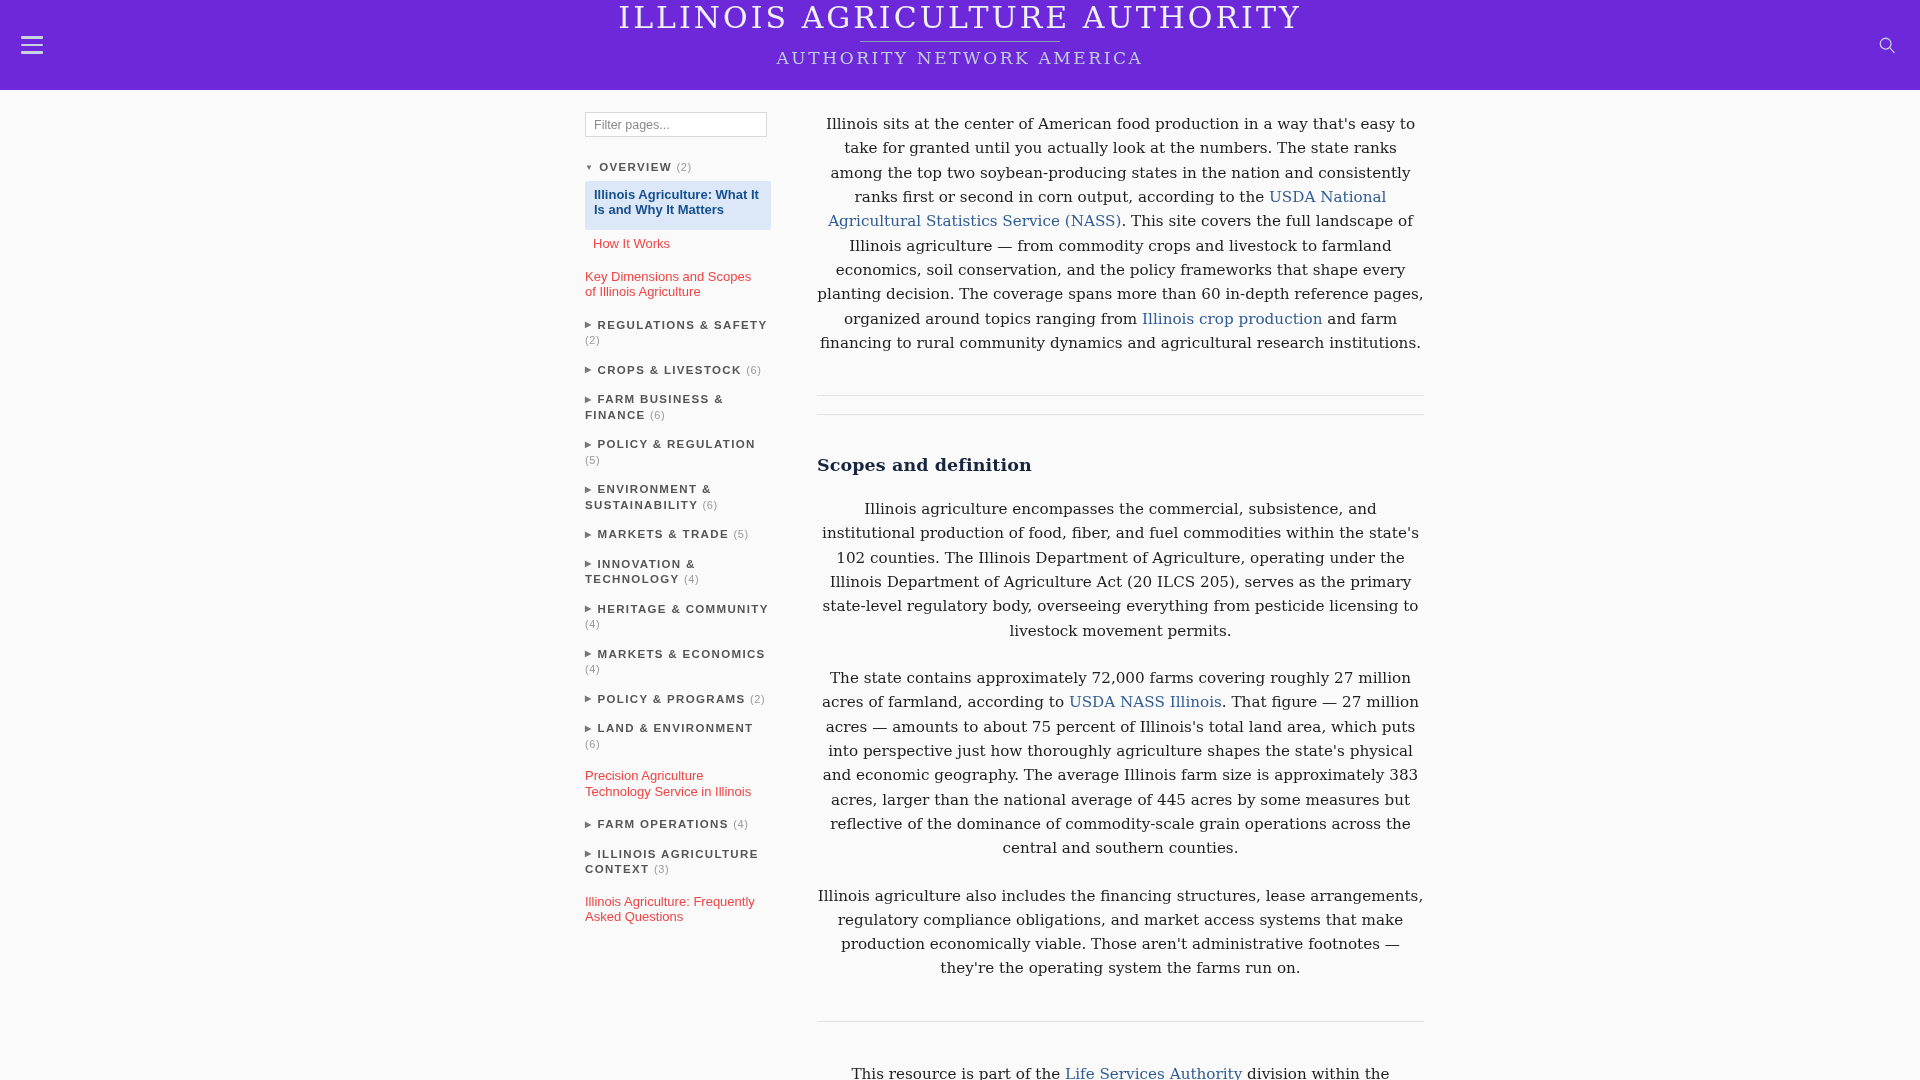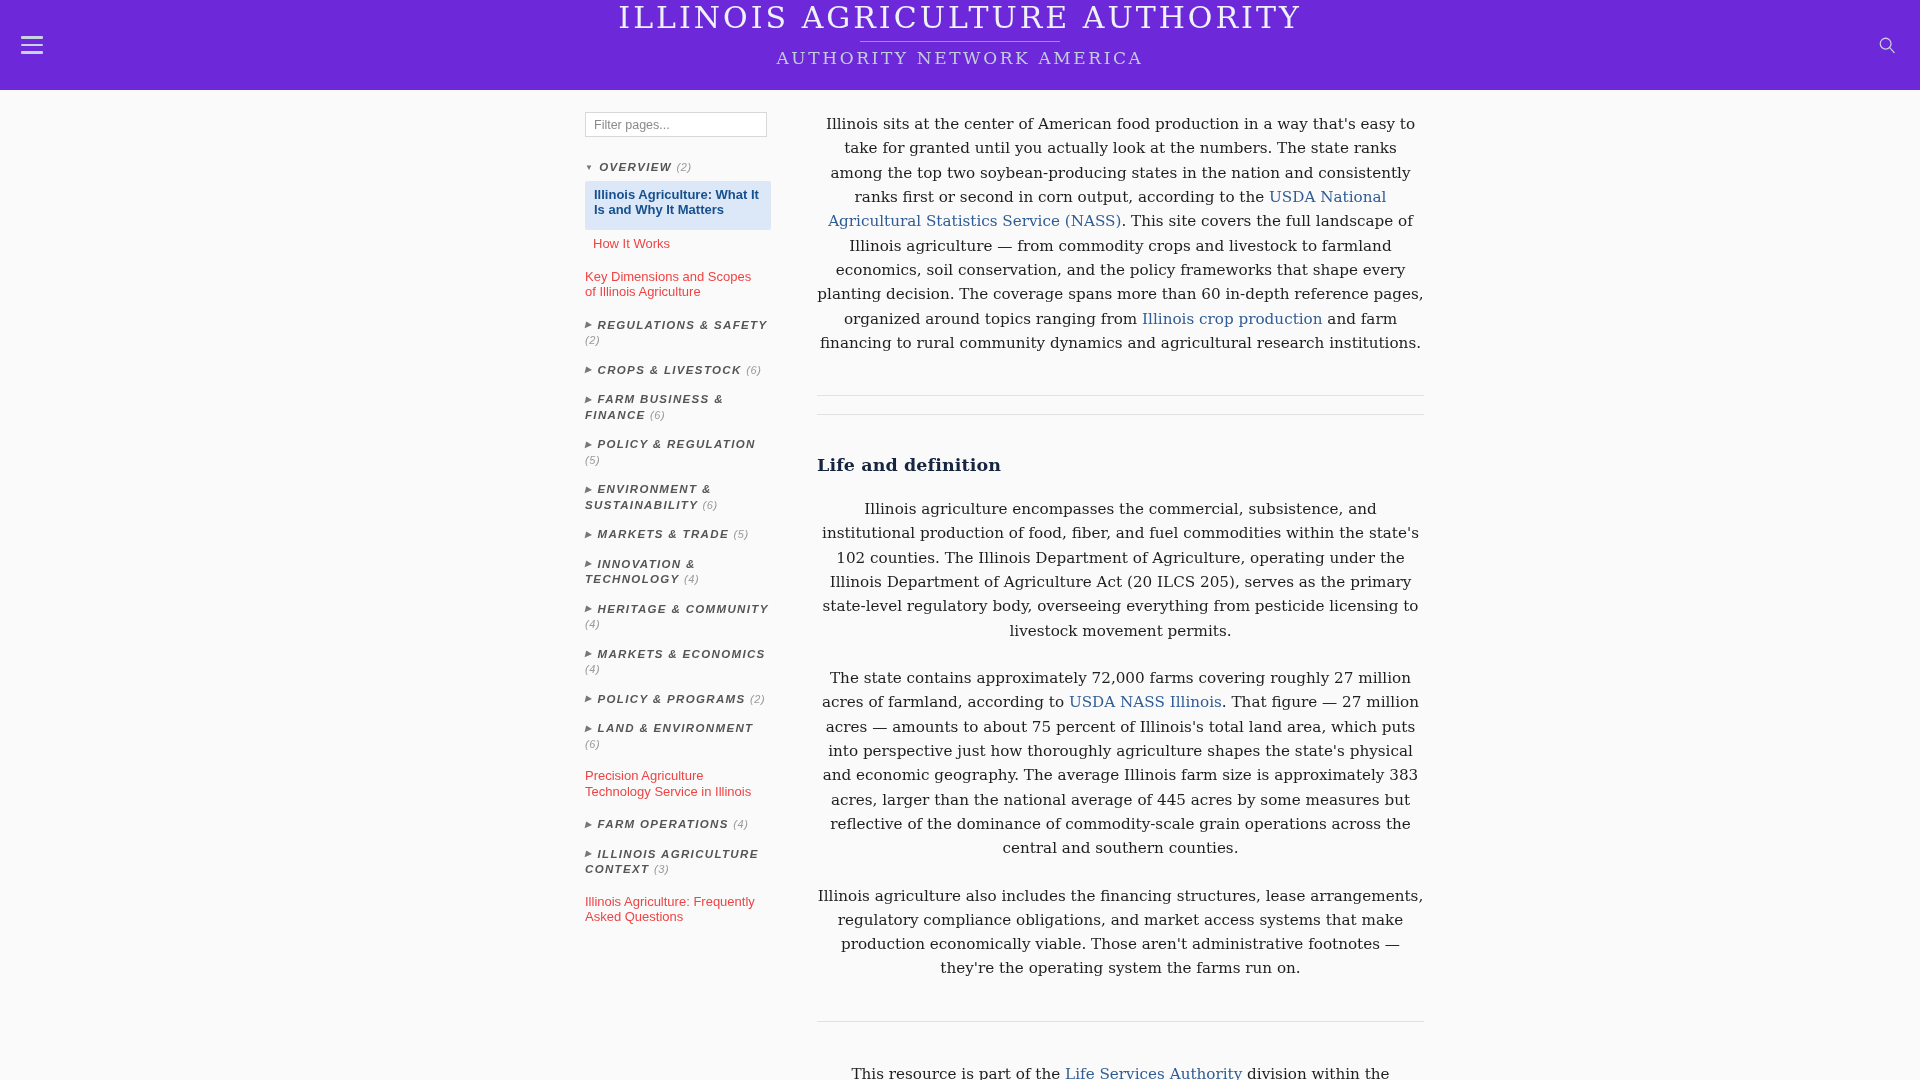--- a/index.html
+++ b/index.html
@@ -116,21 +116,20 @@
   .filter-input::placeholder { color: #8a8a8a; }
   .nav-cat {
     font-size: 11.5px;
     font-weight: 700;
     letter-spacing: 1.35px;
     color: #555;
     text-transform: uppercase;
     line-height: 1.35;
     padding: 6px 0 2px 0;
     cursor: pointer;
-    font-style: italic;
   }
   .nav-cat .tri {
     font-size: 8px;
     color: #777;
     margin-right: 5px;
     display: inline-block;
     vertical-align: 1.5px;
   }
   .nav-cat .cnt {
     font-weight: 400;
@@ -304,21 +303,21 @@
 
     <main class="main">
 
       <p><span>Illinois sits at the center of American food production in a way that's easy to take for granted until you actually look at the numbers. The state ranks among the top two soybean-producing states in the nation and consistently ranks first or second in corn output, according to the </span><a href="#">USDA National Agricultural Statistics Service (NASS)</a><span>. This site covers the full landscape of Illinois agriculture — from commodity crops and livestock to farmland economics, soil conservation, and the policy frameworks that shape every planting decision. The coverage spans more than 60 in-depth reference pages, organized around topics ranging from </span><a href="#">Illinois crop production</a><span> and farm financing to rural community dynamics and agricultural research institutions.</span></p>
 
       <div class="hr-pair">
         <hr class="hr">
         <hr class="hr">
       </div>
 
-      <h2 class="section-title">Life and definition</h2>
+      <h2 class="section-title">Scopes and definition</h2>
 
       <p>Illinois agriculture encompasses the commercial, subsistence, and institutional production of food, fiber, and fuel commodities within the state's 102 counties. The Illinois Department of Agriculture, operating under the Illinois Department of Agriculture Act (20 ILCS 205), serves as the primary state-level regulatory body, overseeing everything from pesticide licensing to livestock movement permits.</p>
 
       <p><span>The state contains approximately 72,000 farms covering roughly 27 million acres of farmland, according to </span><a href="#">USDA NASS Illinois</a><span>. That figure — 27 million acres — amounts to about 75 percent of Illinois's total land area, which puts into perspective just how thoroughly agriculture shapes the state's physical and economic geography. The average Illinois farm size is approximately 383 acres, larger than the national average of 445 acres by some measures but reflective of the dominance of commodity-scale grain operations across the central and southern counties.</span></p>
 
       <p>Illinois agriculture also includes the financing structures, lease arrangements, regulatory compliance obligations, and market access systems that make production economically viable. Those aren't administrative footnotes — they're the operating system the farms run on.</p>
 
       <div class="hr-pair">
         <hr class="hr">
       </div>

